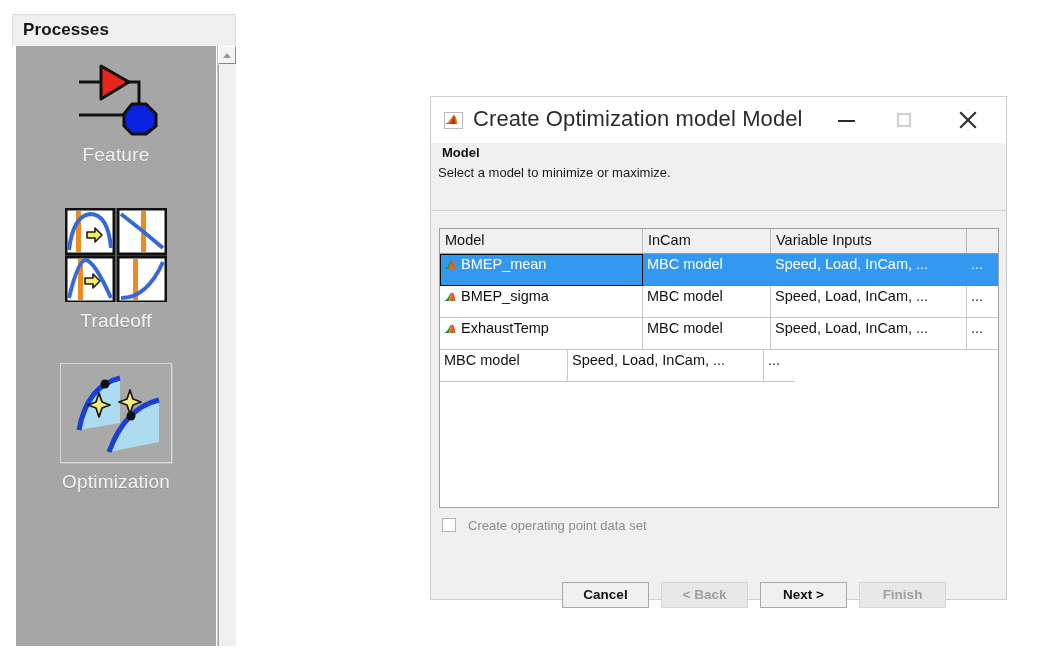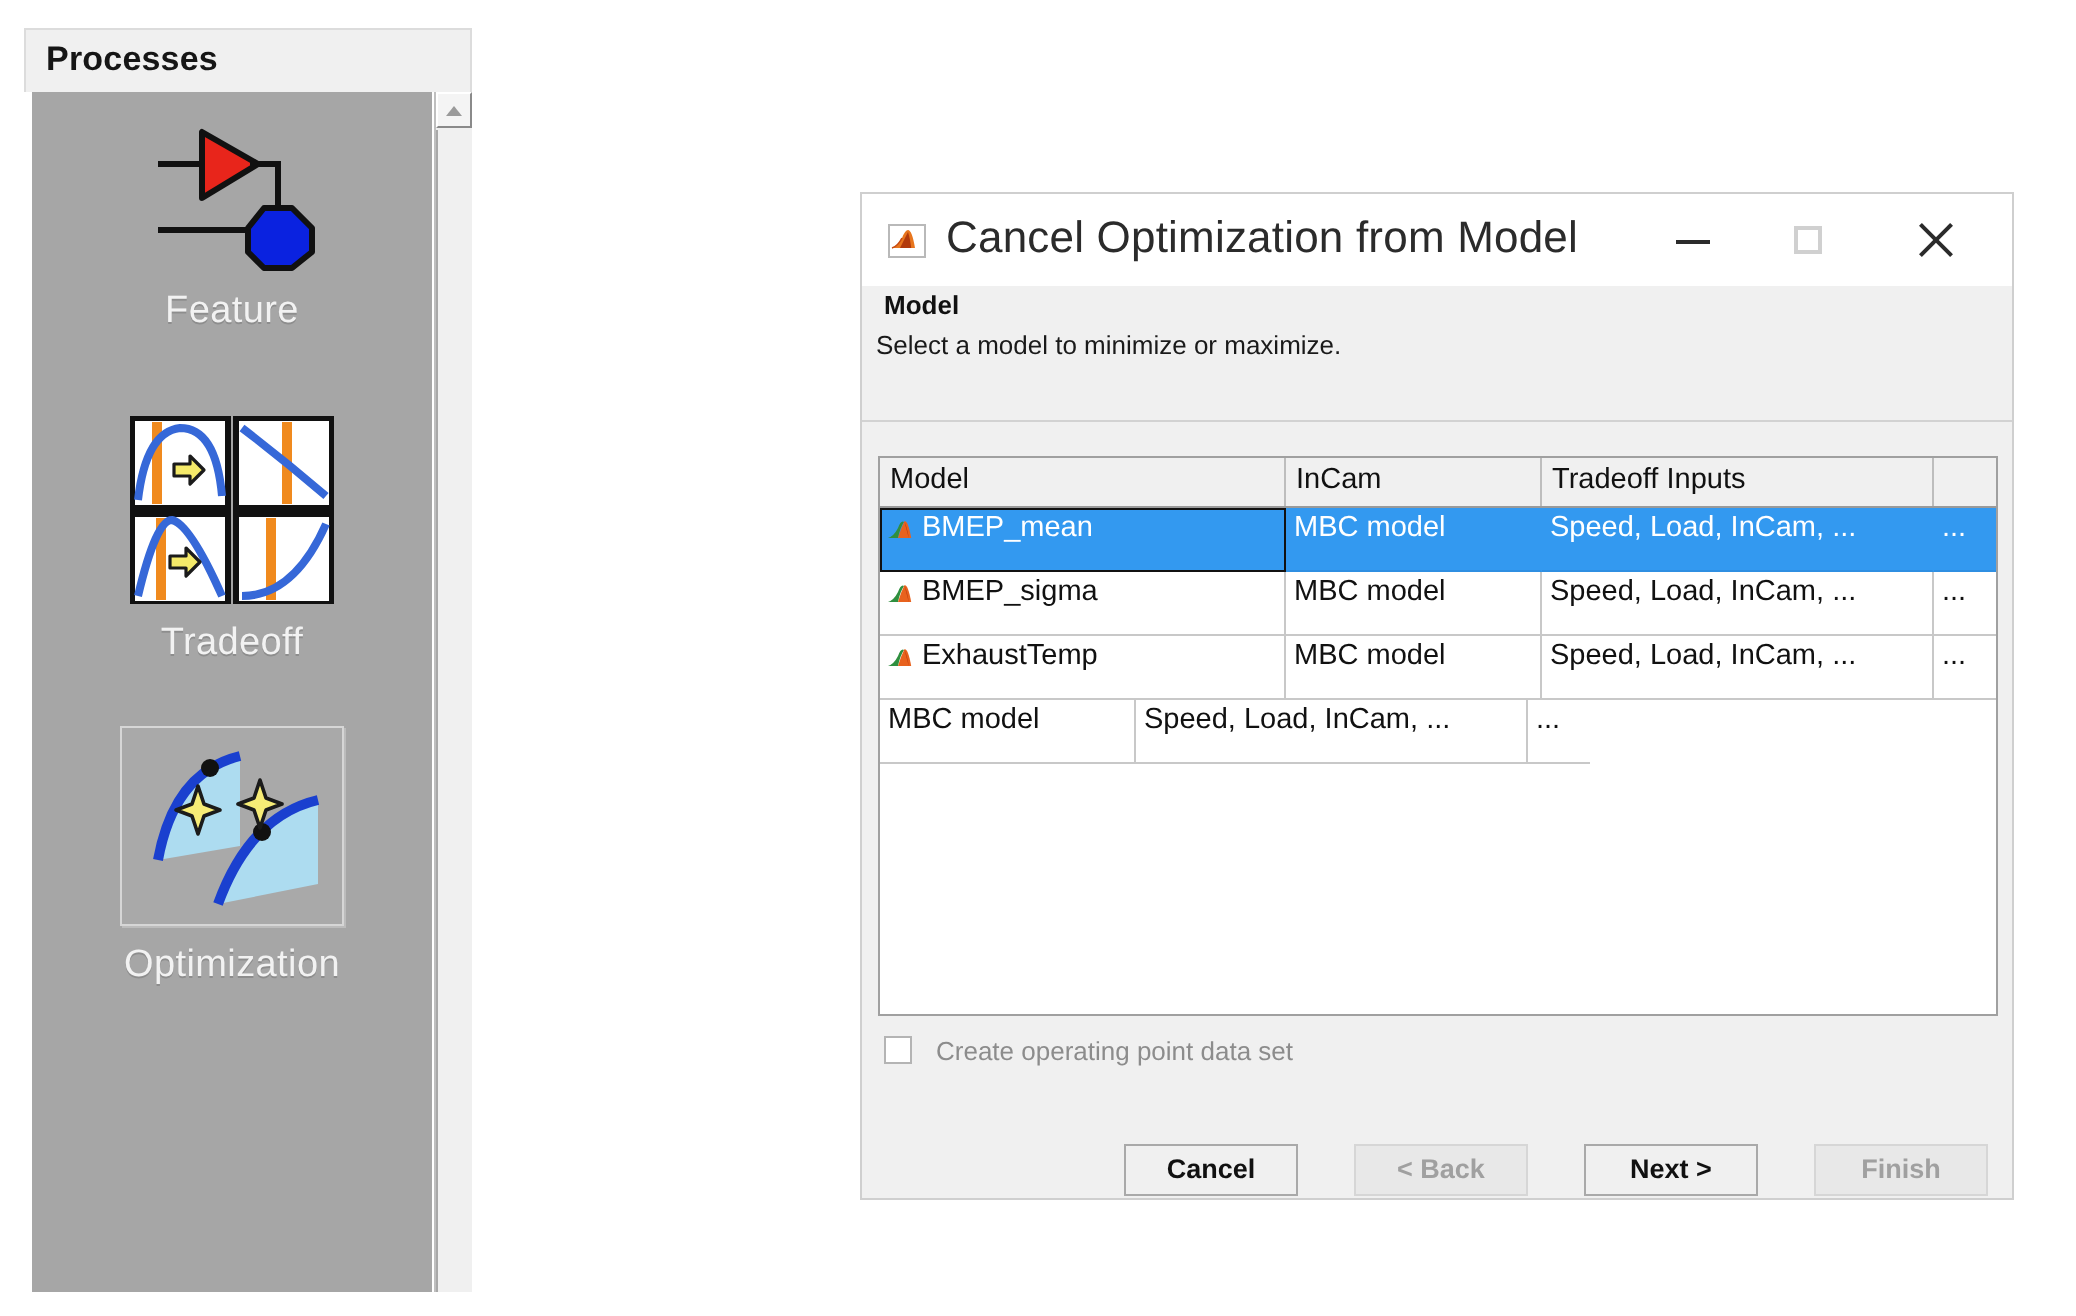--- a/index.html
+++ b/index.html
@@ -296,23 +296,23 @@
     box-sizing: border-box;
   }
   #checkbox-label {
     font-size: 13px;
     color: #8c8c8c;
   }
 
   #button-row {
     position: absolute;
     left: 131px;
-    top: 475px;
+    top: 485px;
     display: flex;
-    gap: 28px;
+    gap: 12px;
   }
   .dlgbtn {
     width: 87px;
     height: 26px;
     font-size: 13.5px;
     font-weight: bold;
     line-height: 24px;
     text-align: center;
     box-sizing: border-box;
     border: 1px solid #a9a9a9;
@@ -428,21 +428,21 @@
 
     <div id="dialog-titlebar">
       <span id="dialog-icon">
         <svg width="17" height="15" viewBox="0 0 17 15">
           <rect width="17" height="15" fill="#ffffff"></rect>
           <path d="M1 11 Q4 10 6 6 Q7.6 2 9 2 Q11 2 12.5 11 Z" fill="#e8761e"></path>
           <path d="M5 11 Q7 7 9 3 Q10 6 10.6 11 Z" fill="#b23a0c"></path>
           <path d="M1 11 Q4 10 6 6" fill="none" stroke="#c74a12" stroke-width="0.8"></path>
         </svg>
       </span>
-      <span id="dialog-title">Cancel Optimization from Model</span>
+      <span id="dialog-title">Create Optimization model Model</span>
 
       <div class="winbtn" id="btn-min">
           <span class="glyph"></span>
         </div>
       <div class="winbtn" id="btn-max">
           <span class="glyph"></span>
         </div>
       <div class="winbtn" id="btn-close">
           <span class="glyph"></span>
           <span class="glyph2"></span>
@@ -450,21 +450,21 @@
     </div>
 
     <div id="dialog-section-title">Model</div>
     <div id="dialog-section-desc">Select a model to minimize or maximize.</div>
     <div id="dialog-divider"></div>
 
     <div id="model-table">
       <div id="table-header">
         <div class="th col-model">Model</div>
         <div class="th col-type">InCam</div>
-        <div class="th col-vars">Tradeoff Inputs</div>
+        <div class="th col-vars">Variable Inputs</div>
         <div class="th col-extra"></div>
       </div>
 
       <div class="trow selected">
         <div class="td col-model">
           <span class="cell-with-icon">
             <span>
               <svg width="14" height="13" viewBox="0 0 14 13">
                 <path d="M0 11 Q3 10 5 6 Q6.5 2 8 3 Q6 6 5 11 Z" fill="#2f8f3f"></path>
                 <path d="M5 11 Q6.5 6 8.2 2.6 Q10 2 11.6 11 Z" fill="#e8621e"></path>

